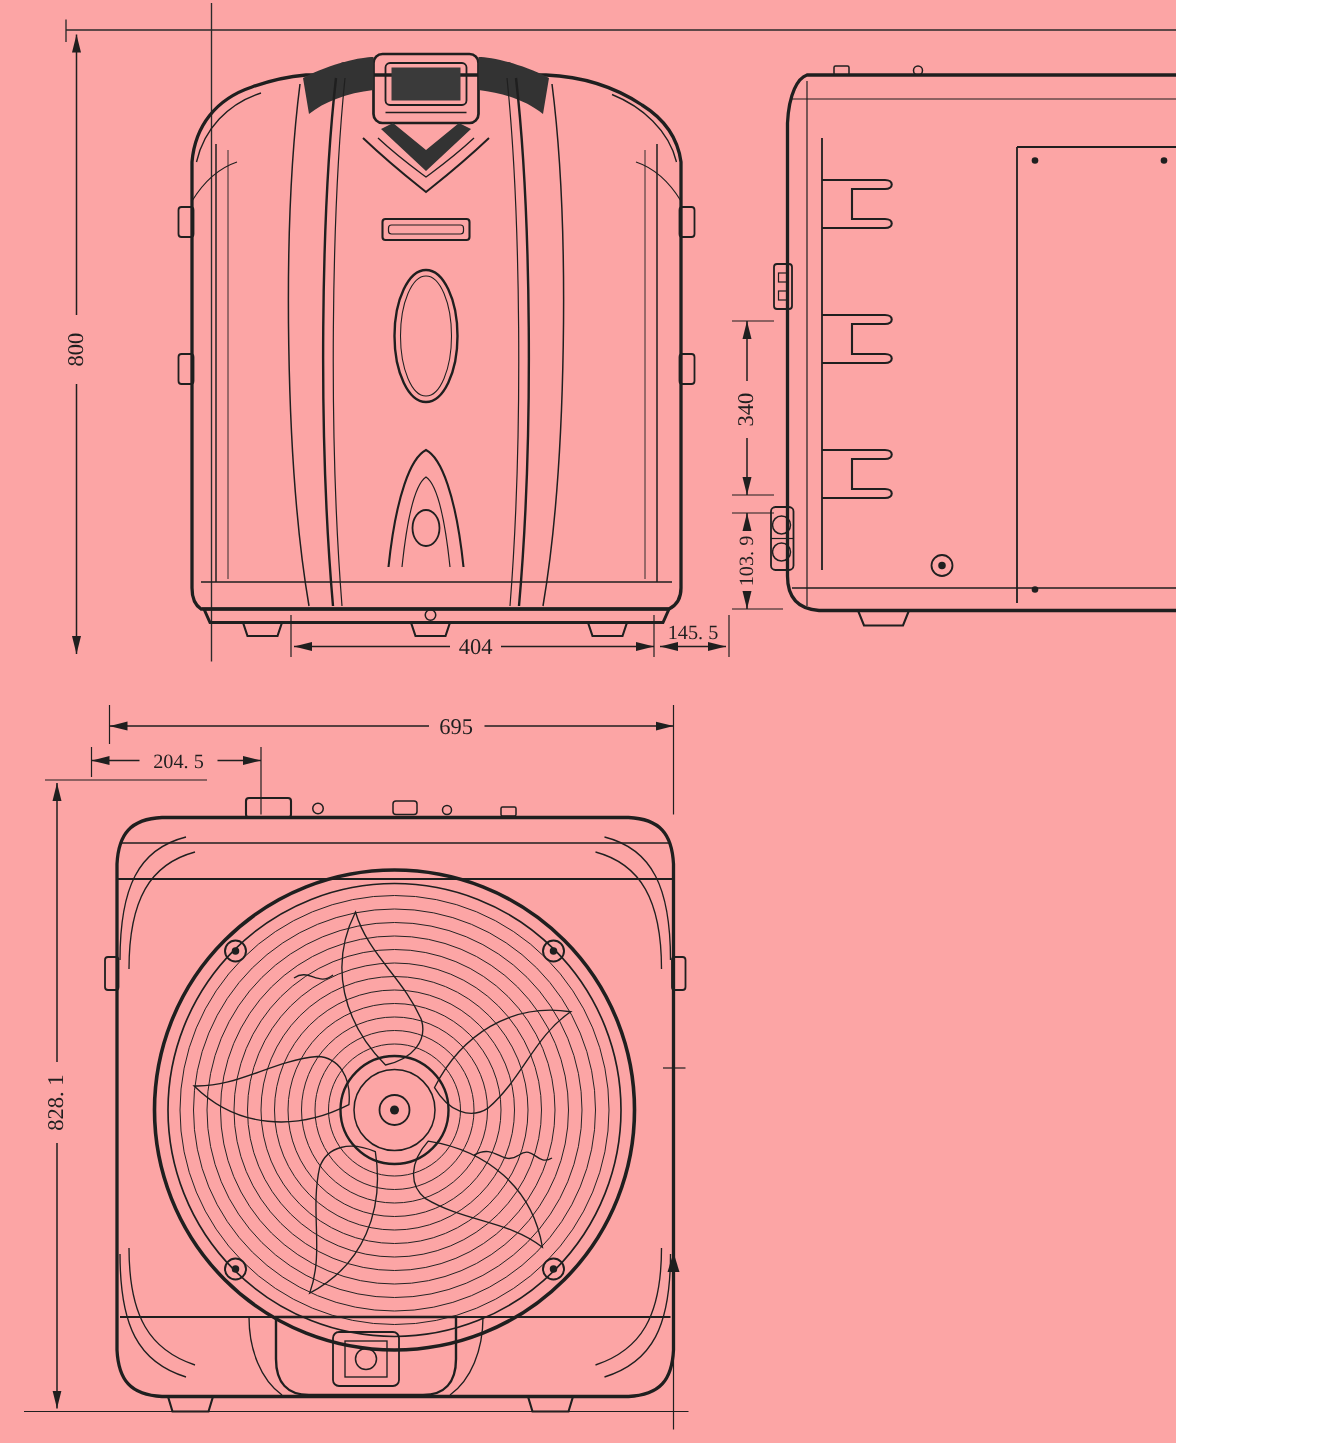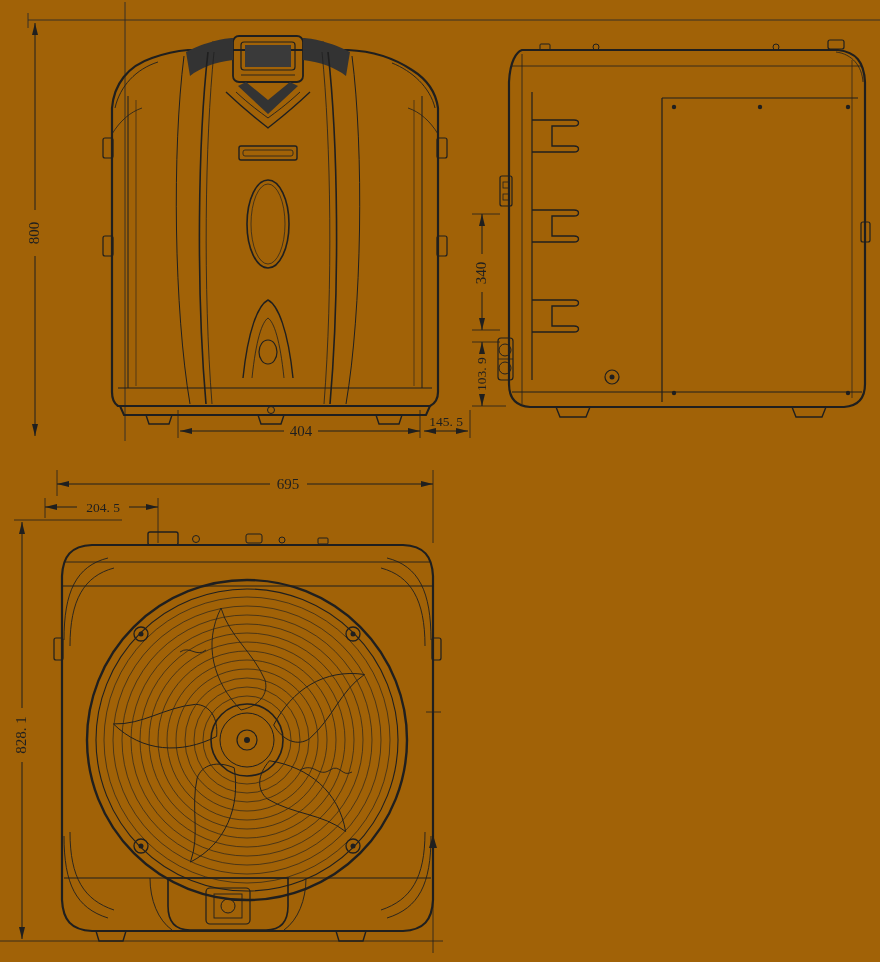--- a/index.html
+++ b/index.html
@@ -1,16 +1,16 @@
 <!DOCTYPE html>
 <html><head>
 <meta charset="utf-8">
 <style>
   html,body{margin:0;padding:0;background:#ffffff;}
-  .canvas{position:relative;width:880px;height:962px;background:#a16207;overflow:hidden;}
+  .canvas{position:relative;width:768px;height:962px;background:#fca5a5;overflow:hidden;padding-left:16px;}
   svg{display:block;}
   .ink{stroke:#1f1f1f;fill:none;}
   .dim{stroke:#1f1f1f;stroke-width:1;fill:none;}
   .ext{stroke:#1f1f1f;stroke-width:0.8;fill:none;}
   .cons{stroke:#2a2a2a;stroke-width:0.9;fill:none;}
   .dimtext{font-family:"Liberation Serif","DejaVu Serif",serif;font-size:15px;fill:#1f1f1f;text-anchor:middle;}
   .dimtext.small{font-size:13.5px;}
 </style>
 </head>
 <body>

